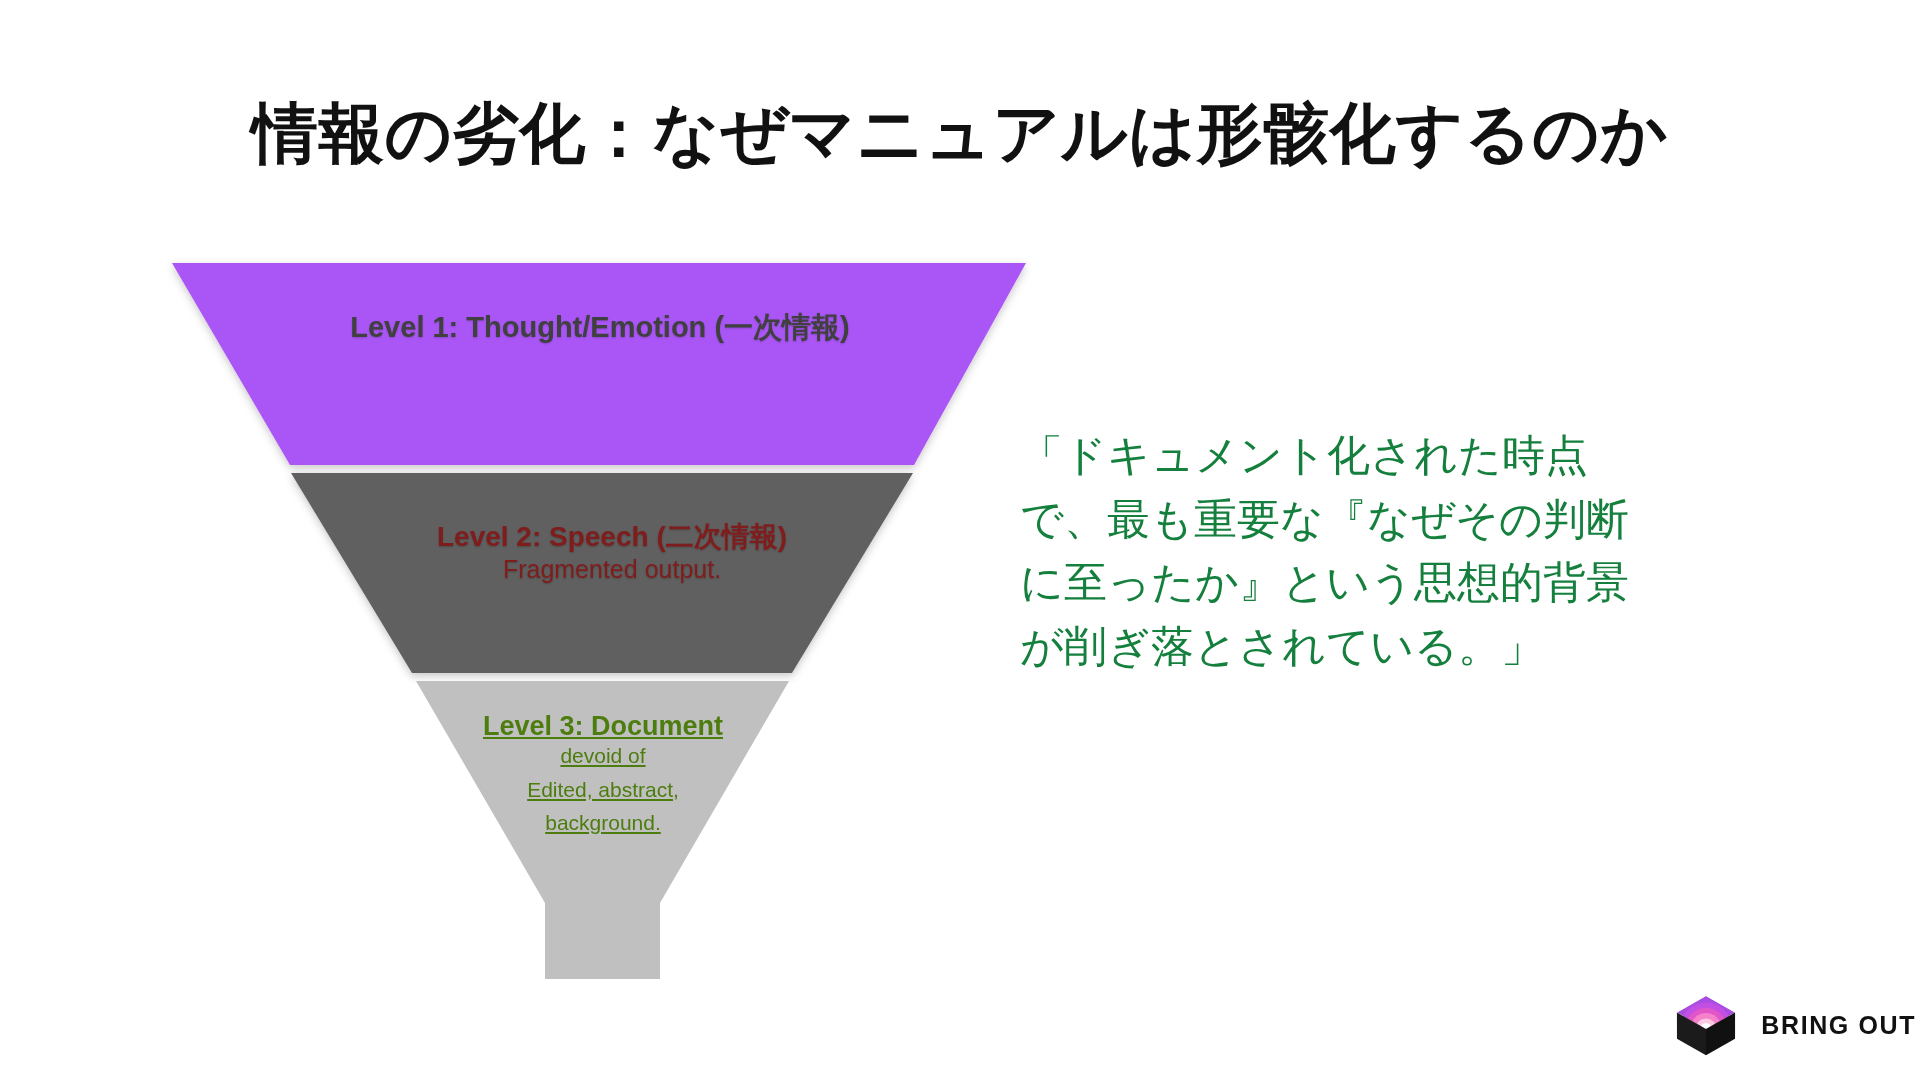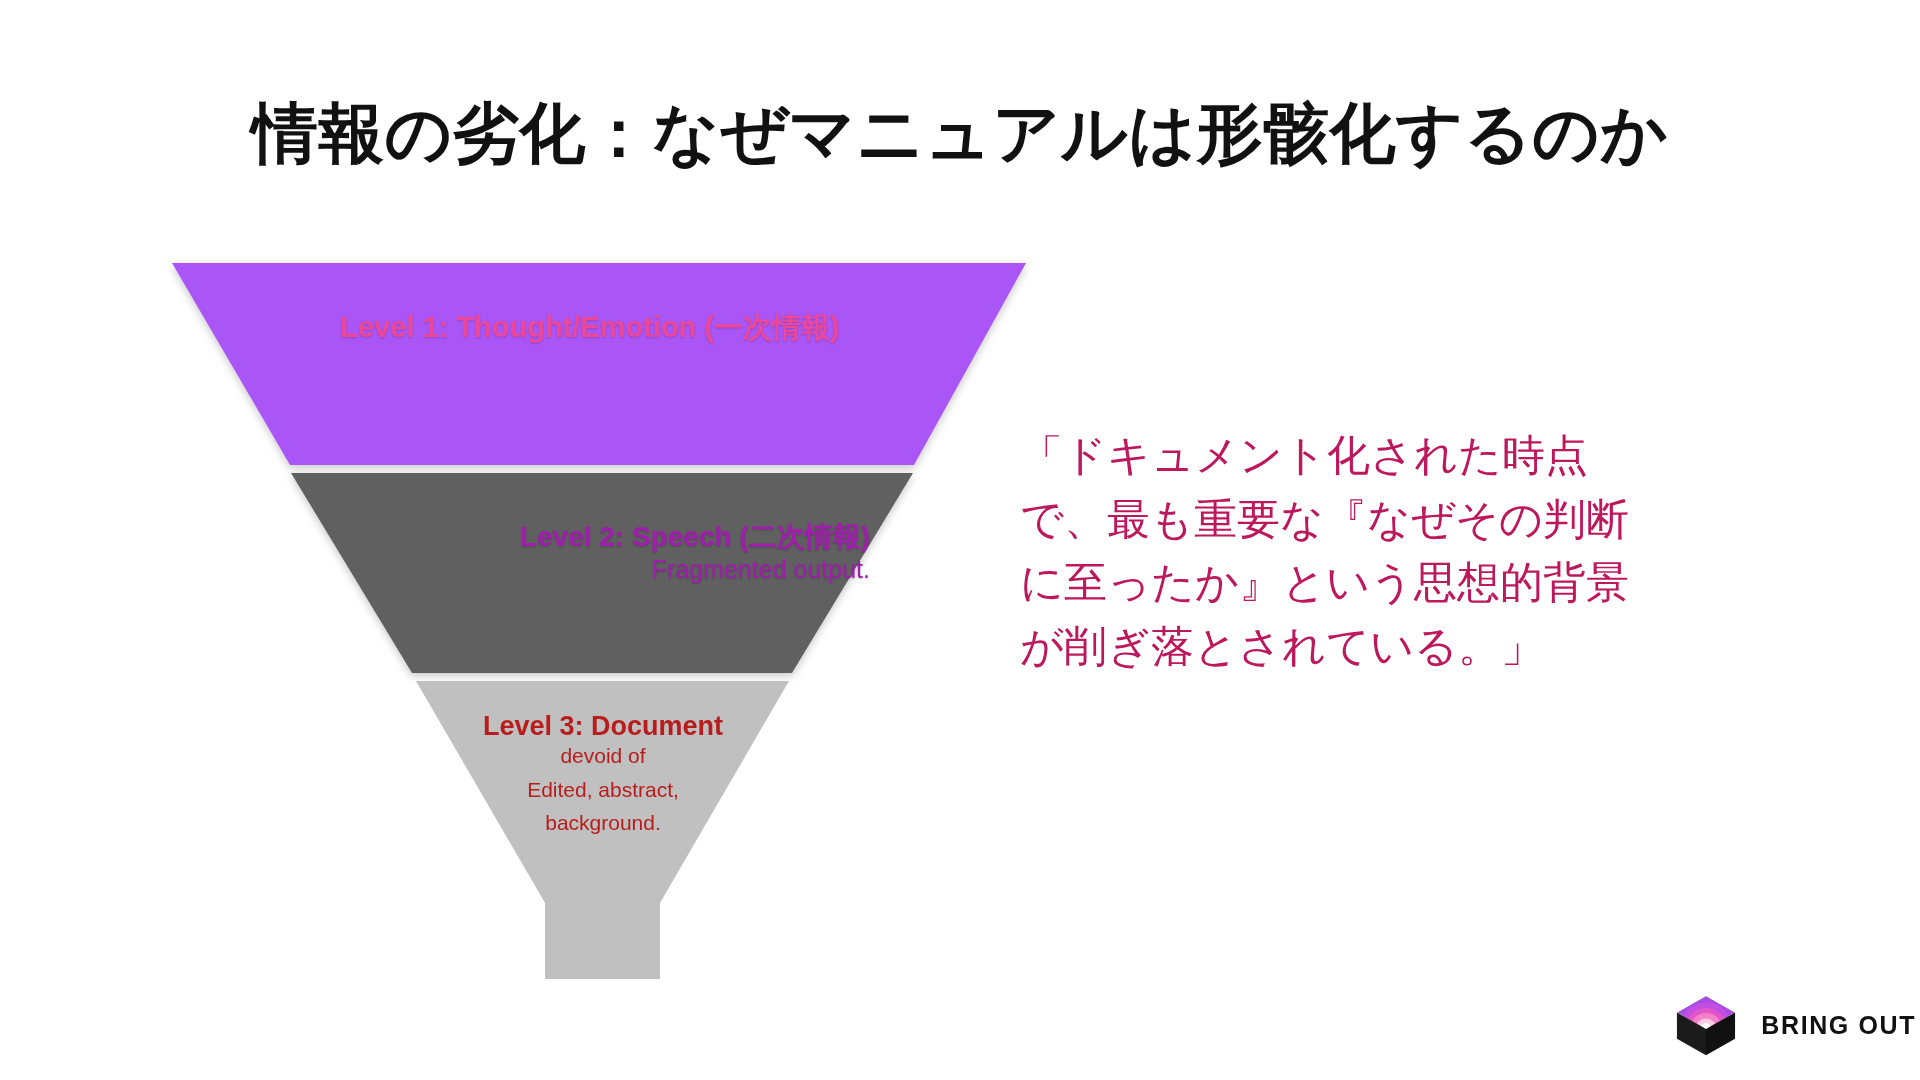--- a/index.html
+++ b/index.html
@@ -51,66 +51,66 @@
   }
 
   .funnel-text {
     position: absolute;
     text-align: center;
     pointer-events: none;
   }
 
   
   .lv1-text {
-    left: 90px;
+    left: 100px;
     top: 55px;
     width: 680px;
-    color: #ec4899;
+    color: #404040;
   }
   .lv1-text .lvl-title {
     font-size: 29px;
     font-weight: 700;
     line-height: 1.2;
     text-shadow: 0 1px 2px rgba(0,0,0,0.18);
   }
   .lv1-text .lvl-sub {
     margin-top: 11px;
     font-size: 25px;
     font-weight: 400;
     line-height: 1.2;
     text-shadow: 0 1px 2px rgba(0,0,0,0.18);
   }
 
   
   .lv2-text {
-    left: 170px;
+    left: 182px;
     top: 265px;
     width: 540px;
-    color: #a21caf;
-    text-align: right;
+    color: #7f1d1d;
   }
   .lv2-text .lvl-title {
     font-size: 28px;
     font-weight: 700;
     line-height: 1.2;
     text-shadow: 0 1px 2px rgba(0,0,0,0.22);
   }
   .lv2-text .lvl-sub {
     font-size: 25px;
     font-weight: 400;
     line-height: 1.2;
     text-shadow: 0 1px 2px rgba(0,0,0,0.22);
   }
 
   
   .lv3-text {
     left: 248px;
     top: 455px;
     width: 390px;
-    color: #b91c1c;
+    color: #4d7c0f;
+    text-decoration: underline;
   }
   .lv3-text .lvl-title {
     font-size: 27px;
     font-weight: 700;
     line-height: 1.22;
   }
   .lv3-text .lvl-sub {
     margin-top: 8px;
     font-size: 21px;
     font-weight: 400;
@@ -119,21 +119,21 @@
 
   
   .quote {
     position: absolute;
     left: 1020px;
     top: 424px;
     width: 640px;
     font-size: 43px;
     font-weight: 400;
     line-height: 1.48;
-    color: #be185d;
+    color: #15803d;
     letter-spacing: 0px;
   }
 
   
   .logo {
     position: absolute;
     right: 24px;
     bottom: 22px;
     display: flex;
     align-items: center;

